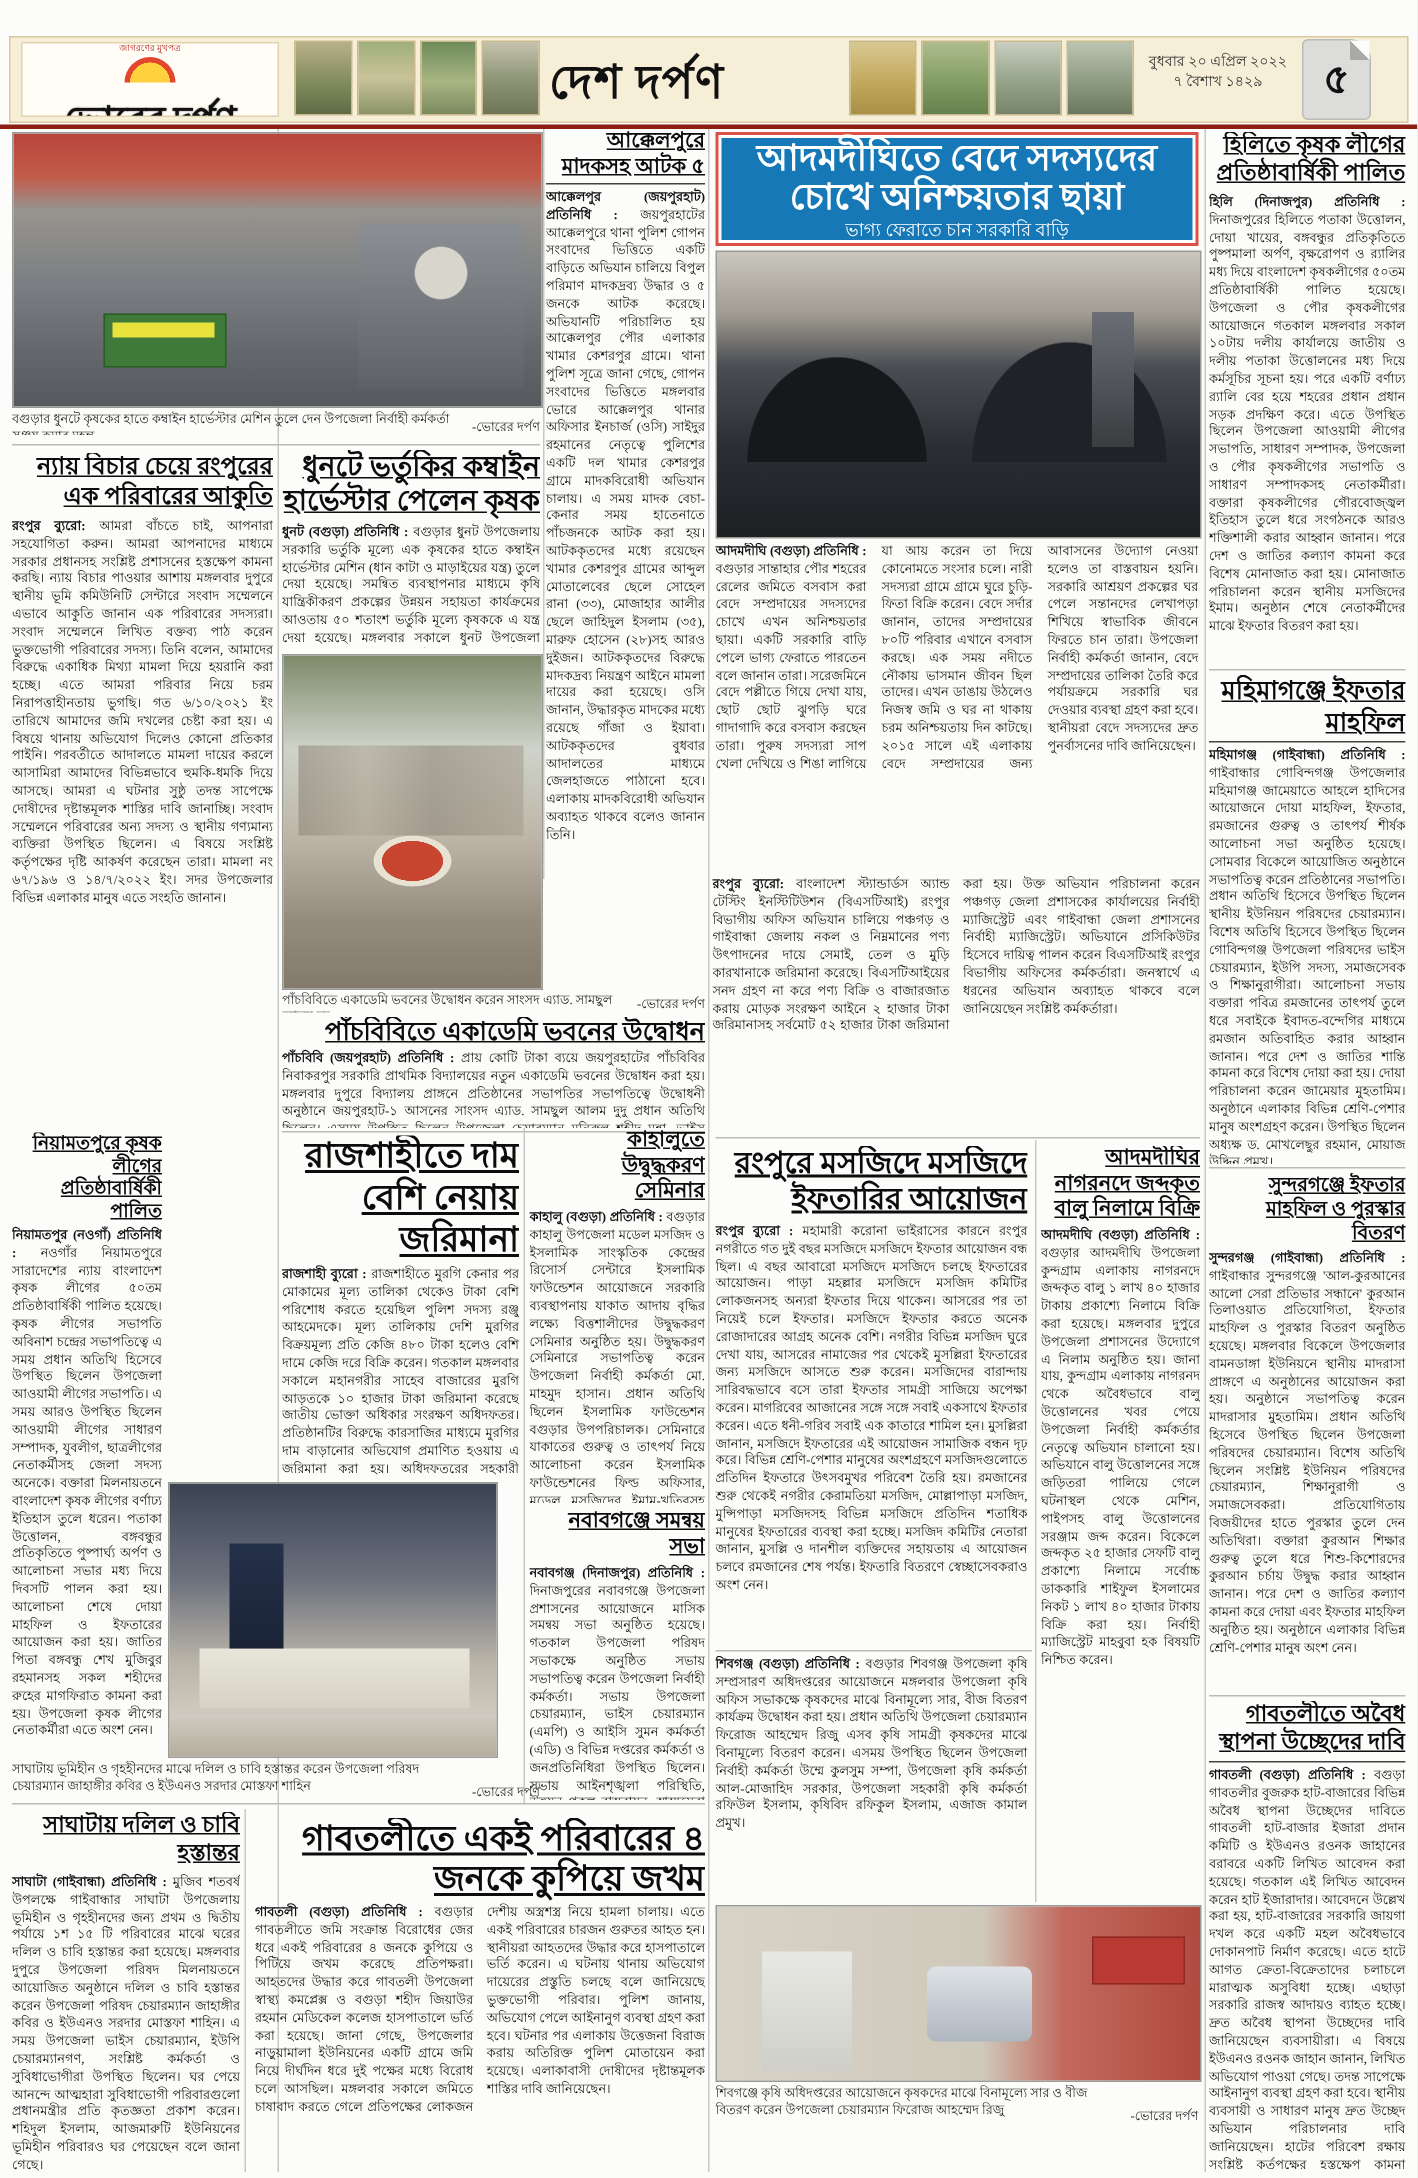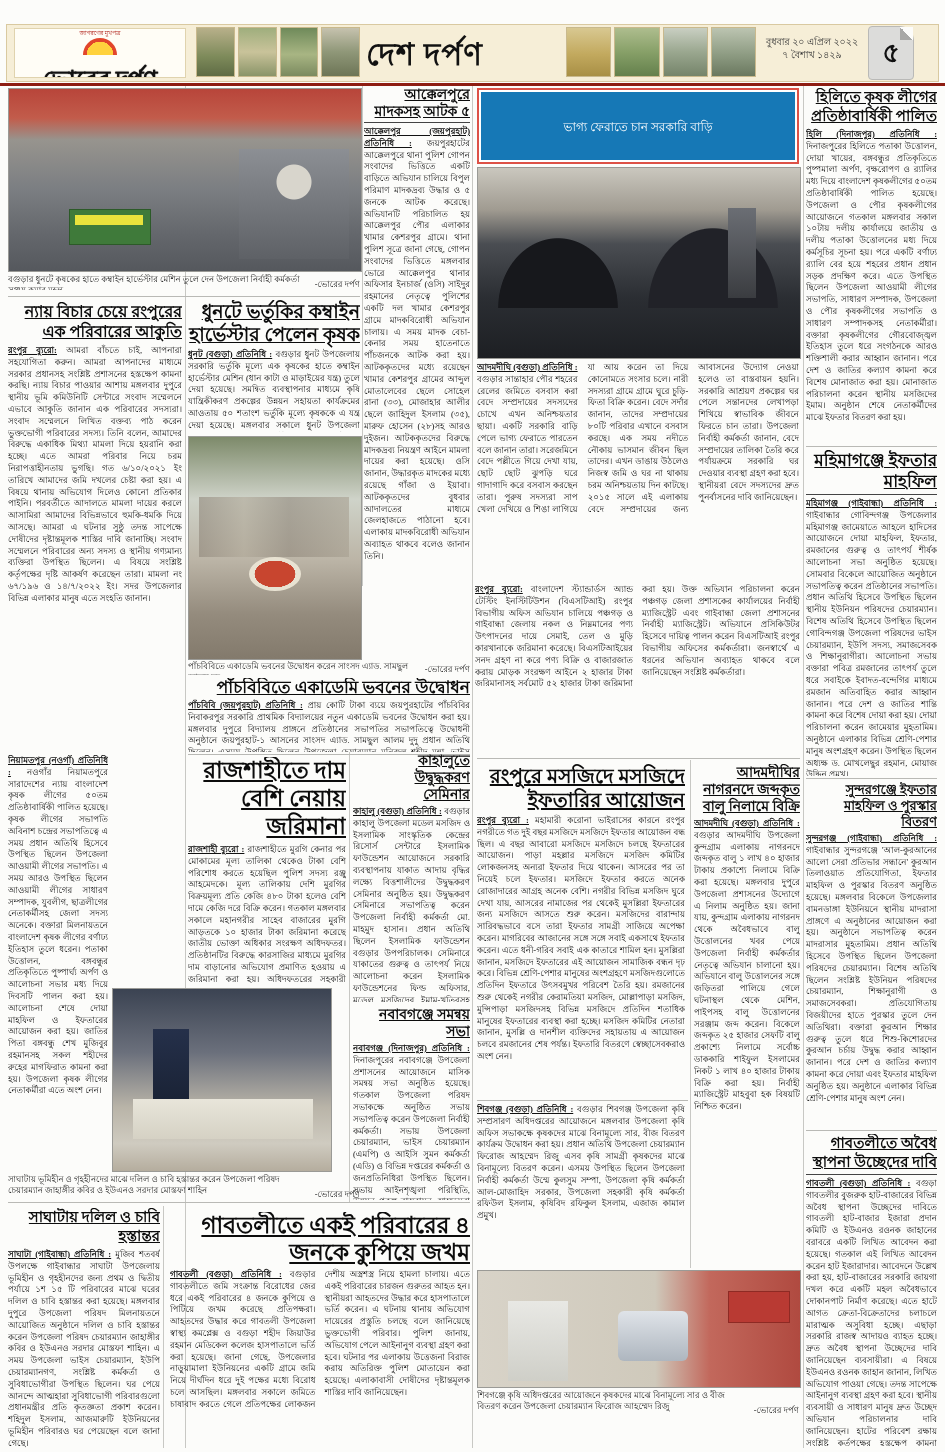--- a/index.html
+++ b/index.html
@@ -31,21 +31,21 @@
   
   .vrule{position:absolute;width:1px;background:#c8c8c4;}
   .hrule{position:absolute;height:1px;background:#b9b9b5;}
   .photo{position:absolute;overflow:hidden;border:1px solid #9a9a96;}
   .caption{position:absolute;font-size:8.5px;line-height:11px;color:#222;display:flex;
            justify-content:space-between;gap:6px;overflow:hidden;}
   .caption .credit{white-space:nowrap;align-self:flex-end;}
   .art{position:absolute;overflow:hidden;}
   .art h2{margin:0 0 3px 0;text-align:right;font-weight:bold;color:#0c0c0c;text-decoration:underline;}
   .art .bodytxt{margin:0;font-size:8.6px;line-height:11.8px;text-align:justify;}
-  .byl{font-weight:bold;text-decoration:underline;}
+  .byl{font-weight:bold;}
   .cols2{column-count:2;column-gap:9px;}
   .cols3{column-count:3;column-gap:10px;}
   
   .main-box{position:absolute;left:477px;top:88px;width:322px;height:76px;background:#fff;
             border:2px solid #dd5147;padding:2px;box-sizing:border-box;}
   .main-box .inner{height:100%;background:#1678b6;color:#fff;text-align:center;
                    display:flex;flex-direction:column;justify-content:center;}
   .main-box .hl{font-size:24px;font-weight:bold;line-height:26px;}
   .main-box .sub{font-size:12px;line-height:14px;margin-top:1px;}
   
@@ -154,20 +154,21 @@
     <span>সাঘাটায় ভূমিহীন ও গৃহহীনদের মাঝে দলিল ও চাবি হস্তান্তর করেন উপজেলা পরিষদ চেয়ারম্যান জাহাঙ্গীর কবির ও ইউএনও সরদার মোস্তফা শাহিন</span>
     <span class="credit">-ভোরের দর্পণ</span>
   </div>
   <div class="caption" style="left:477px;top:1390px;width:322px;height:26px;">
     <span>শিবগঞ্জে কৃষি অধিদপ্তরের আয়োজনে কৃষকদের মাঝে বিনামূল্যে সার ও বীজ বিতরণ করেন উপজেলা চেয়ারম্যান ফিরোজ আহম্মেদ রিজু</span>
     <span class="credit">-ভোরের দর্পণ</span>
   </div>
 
   <div class="main-box">
     <div class="inner">
+      <div class="hl">আদমদীঘিতে বেদে সদস্যদের চোখে অনিশ্চয়তার ছায়া</div>
       <div class="sub">ভাগ্য ফেরাতে চান সরকারি বাড়ি</div>
     </div>
   </div>
 
   <section class="art" style="left:477px;top:362px;width:322px;height:220px;">
     <p class="bodytxt cols3" style="height:100%;">
       <span class="byl">আদমদীঘি (বগুড়া) প্রতিনিধি :</span>
       <span>বগুড়ার সান্তাহার পৌর শহরের রেলের জমিতে বসবাস করা বেদে সম্প্রদায়ের সদস্যদের চোখে এখন অনিশ্চয়তার ছায়া। একটি সরকারি বাড়ি পেলে ভাগ্য ফেরাতে পারতেন বলে জানান তারা। সরেজমিনে বেদে পল্লীতে গিয়ে দেখা যায়, ছোট ছোট ঝুপড়ি ঘরে গাদাগাদি করে বসবাস করছেন তারা। পুরুষ সদস্যরা সাপ খেলা দেখিয়ে ও শিঙা লাগিয়ে যা আয় করেন তা দিয়ে কোনোমতে সংসার চলে। নারী সদস্যরা গ্রামে গ্রামে ঘুরে চুড়ি-ফিতা বিক্রি করেন। বেদে সর্দার জানান, তাদের সম্প্রদায়ের ৮০টি পরিবার এখানে বসবাস করছে। এক সময় নদীতে নৌকায় ভাসমান জীবন ছিল তাদের। এখন ডাঙায় উঠলেও নিজস্ব জমি ও ঘর না থাকায় চরম অনিশ্চয়তায় দিন কাটছে। ২০১৫ সালে এই এলাকায় বেদে সম্প্রদায়ের জন্য আবাসনের উদ্যোগ নেওয়া হলেও তা বাস্তবায়ন হয়নি। সরকারি আশ্রয়ণ প্রকল্পের ঘর পেলে সন্তানদের লেখাপড়া শিখিয়ে স্বাভাবিক জীবনে ফিরতে চান তারা। উপজেলা নির্বাহী কর্মকর্তা জানান, বেদে সম্প্রদায়ের তালিকা তৈরি করে পর্যায়ক্রমে সরকারি ঘর দেওয়ার ব্যবস্থা গ্রহণ করা হবে। স্থানীয়রা বেদে সদস্যদের দ্রুত পুনর্বাসনের দাবি জানিয়েছেন।</span>
     </p>
   </section>
@@ -260,20 +261,21 @@
   </section>
 
   <section class="art" style="left:477px;top:1104px;width:208px;height:162px;">
     <p class="bodytxt">
       <span class="byl">শিবগঞ্জ (বগুড়া) প্রতিনিধি :</span>
       <span>বগুড়ার শিবগঞ্জ উপজেলা কৃষি সম্প্রসারণ অধিদপ্তরের আয়োজনে মঙ্গলবার উপজেলা কৃষি অফিস সভাকক্ষে কৃষকদের মাঝে বিনামূল্যে সার, বীজ বিতরণ কার্যক্রম উদ্বোধন করা হয়। প্রধান অতিথি উপজেলা চেয়ারম্যান ফিরোজ আহম্মেদ রিজু এসব কৃষি সামগ্রী কৃষকদের মাঝে বিনামূল্যে বিতরণ করেন। এসময় উপস্থিত ছিলেন উপজেলা নির্বাহী কর্মকর্তা উম্মে কুলসুম সম্পা, উপজেলা কৃষি কর্মকর্তা আল-মোজাহিদ সরকার, উপজেলা সহকারী কৃষি কর্মকর্তা রফিউল ইসলাম, কৃষিবিদ রফিকুল ইসলাম, এজাজ কামাল প্রমুখ।</span>
     </p>
   </section>
 
   <section class="art" style="left:8px;top:755px;width:100px;height:416px;">
+    <h2 style="font-size:12.5px;line-height:15px;">নিয়ামতপুরে কৃষক লীগের প্রতিষ্ঠাবার্ষিকী পালিত</h2>
     <p class="bodytxt">
       <span class="byl">নিয়ামতপুর (নওগাঁ) প্রতিনিধি :</span>
       <span>নওগাঁর নিয়ামতপুরে সারাদেশের ন্যায় বাংলাদেশ কৃষক লীগের ৫০তম প্রতিষ্ঠাবার্ষিকী পালিত হয়েছে। কৃষক লীগের সভাপতি অবিনাশ চন্দ্রের সভাপতিত্বে এ সময় প্রধান অতিথি হিসেবে উপস্থিত ছিলেন উপজেলা আওয়ামী লীগের সভাপতি। এ সময় আরও উপস্থিত ছিলেন আওয়ামী লীগের সাধারণ সম্পাদক, যুবলীগ, ছাত্রলীগের নেতাকর্মীসহ জেলা সদস্য অনেকে। বক্তারা মিলনায়তনে বাংলাদেশ কৃষক লীগের বর্ণাঢ্য ইতিহাস তুলে ধরেন। পতাকা উত্তোলন, বঙ্গবন্ধুর প্রতিকৃতিতে পুষ্পার্ঘ্য অর্পণ ও আলোচনা সভার মধ্য দিয়ে দিবসটি পালন করা হয়। আলোচনা শেষে দোয়া মাহফিল ও ইফতারের আয়োজন করা হয়। জাতির পিতা বঙ্গবন্ধু শেখ মুজিবুর রহমানসহ সকল শহীদের রুহের মাগফিরাত কামনা করা হয়। উপজেলা কৃষক লীগের নেতাকর্মীরা এতে অংশ নেন।</span>
     </p>
   </section>
 
   <section class="art" style="left:188px;top:757px;width:158px;height:228px;">
     <h2 style="font-size:23px;line-height:28px;">রাজশাহীতে দাম বেশি নেয়ায় জরিমানা</h2>
     <p class="bodytxt">
       <span class="byl">রাজশাহী ব্যুরো :</span>

